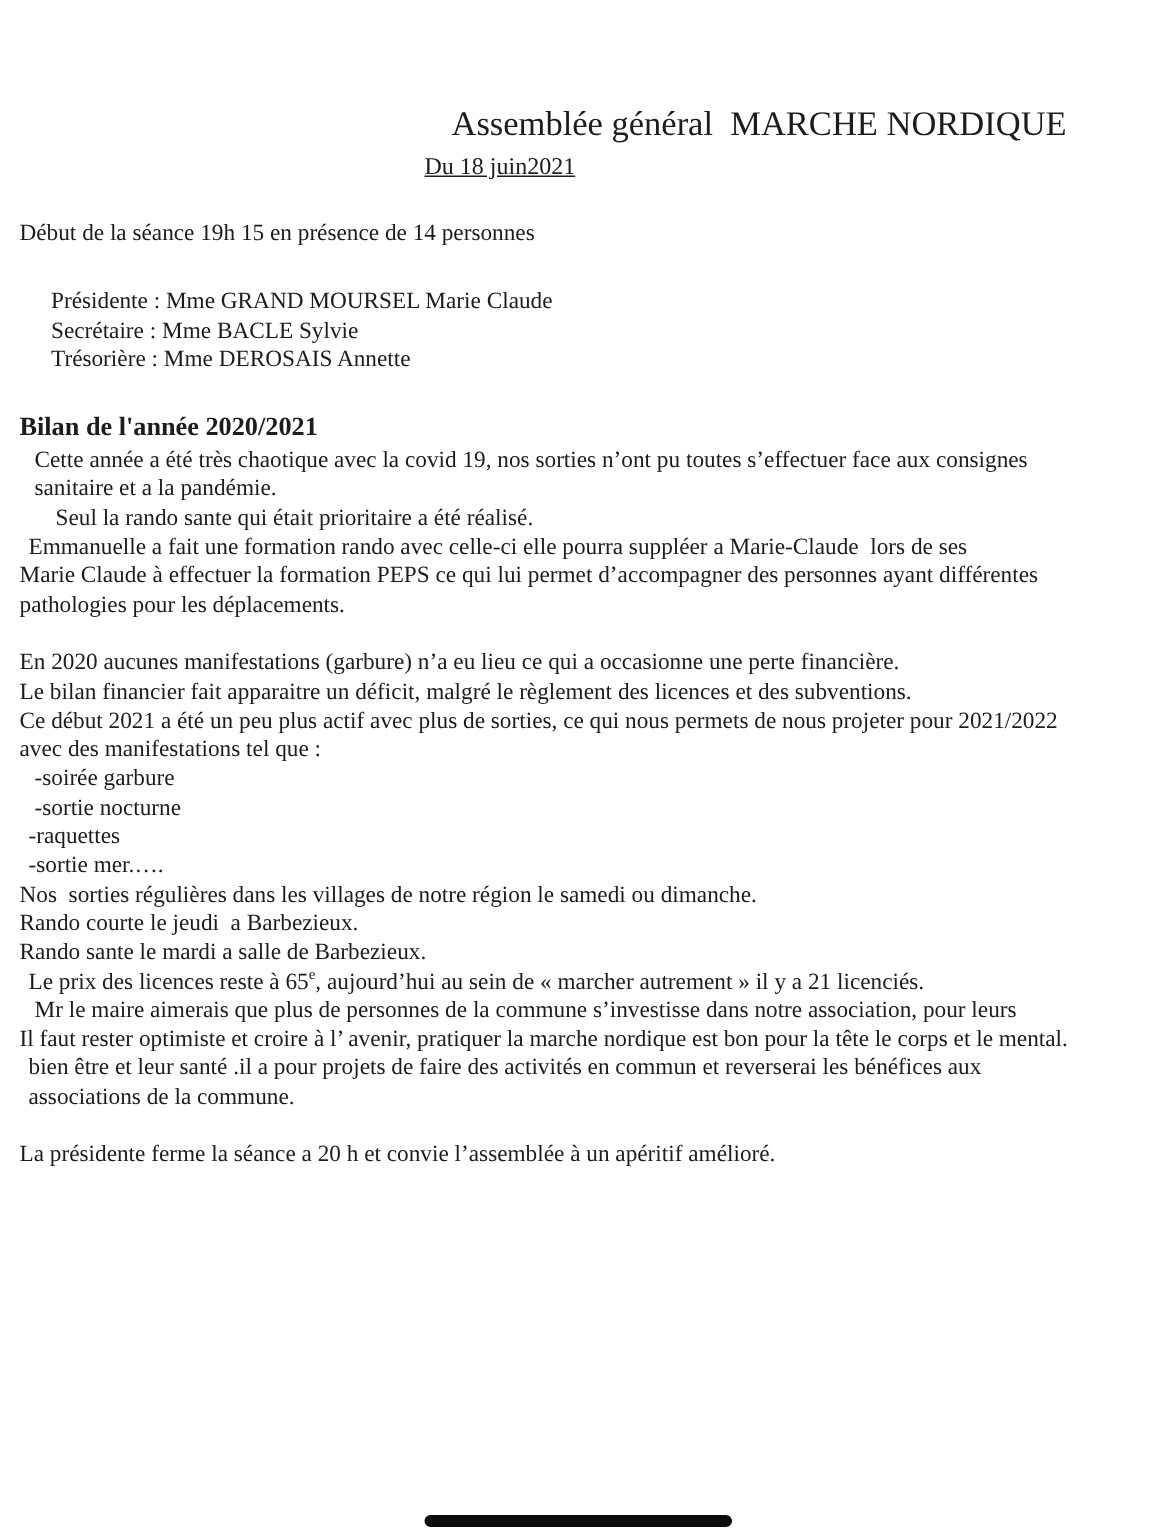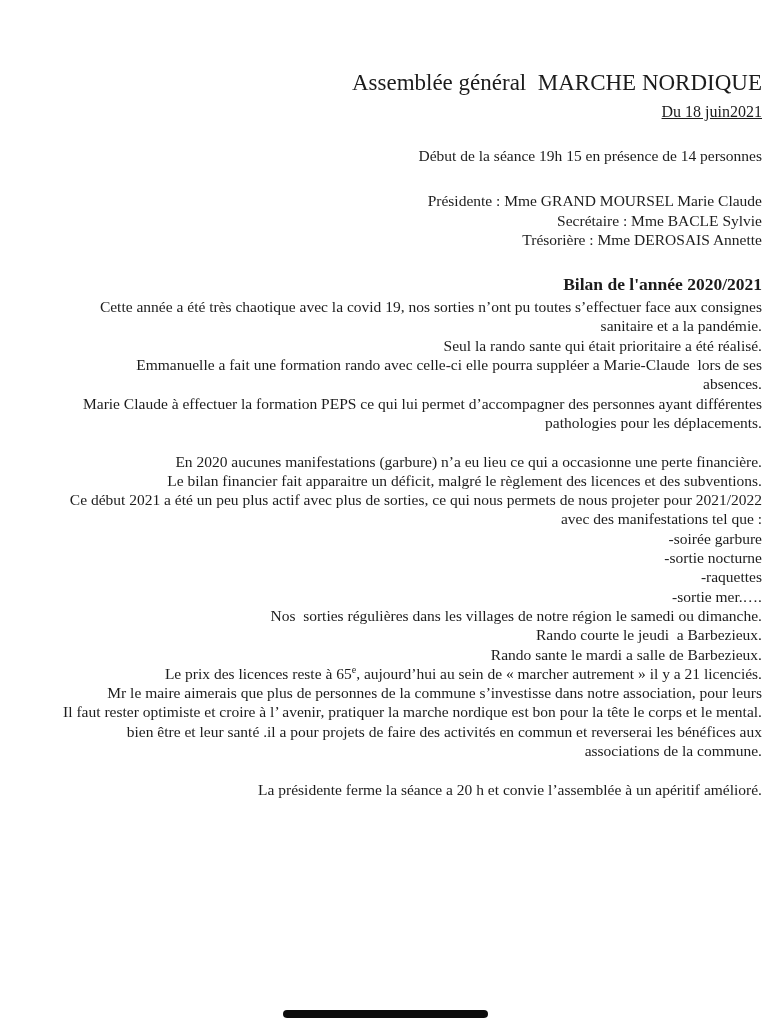--- a/index.html
+++ b/index.html
@@ -7,21 +7,20 @@
     width: 768px;
     height: 1024px;
     background: #ffffff;
     overflow: hidden;
     position: relative;
     font-family: "Liberation Serif", "DejaVu Serif", serif;
     color: #1c1c1c;
   }
   .doc {
     padding: 69px 6px 0 13px;
-    text-align: right;
   }
   .title {
     font-size: 23px;
     line-height: 27px;
     margin-left: 288px;
     white-space: pre;
   }
   .date-line {
     font-size: 16px;
     line-height: 20px;
@@ -85,21 +84,20 @@
       <div class="line">Trésorière : Mme DEROSAIS Annette</div>
     </div>
 
   <div class="heading">Bilan de l'année 2020/2021</div>
 
   <div class="section-body">
       <div class="line i2">Cette année a été très chaotique avec la covid 19, nos sorties n’ont pu toutes s’effectuer face aux consignes</div>
       <div class="line i2">sanitaire et a la pandémie.</div>
       <div class="line i3">Seul la rando sante qui était prioritaire a été réalisé.</div>
       <div class="line i1">Emmanuelle a fait une formation rando avec celle-ci elle pourra suppléer a Marie-Claude  lors de ses</div>
-      <div class="line i0">absences.</div>
       <div class="line i0">Marie Claude à effectuer la formation PEPS ce qui lui permet d’accompagner des personnes ayant différentes</div>
       <div class="line i0">pathologies pour les déplacements.</div>
       <div class="blank"></div>
       <div class="line i0">En 2020 aucunes manifestations (garbure) n’a eu lieu ce qui a occasionne une perte financière.</div>
       <div class="line i0">Le bilan financier fait apparaitre un déficit, malgré le règlement des licences et des subventions.</div>
       <div class="line i0">Ce début 2021 a été un peu plus actif avec plus de sorties, ce qui nous permets de nous projeter pour 2021/2022</div>
       <div class="line i0">avec des manifestations tel que :</div>
       <div class="line i2">-soirée garbure</div>
       <div class="line i2">-sortie nocturne</div>
       <div class="line i1">-raquettes</div>

